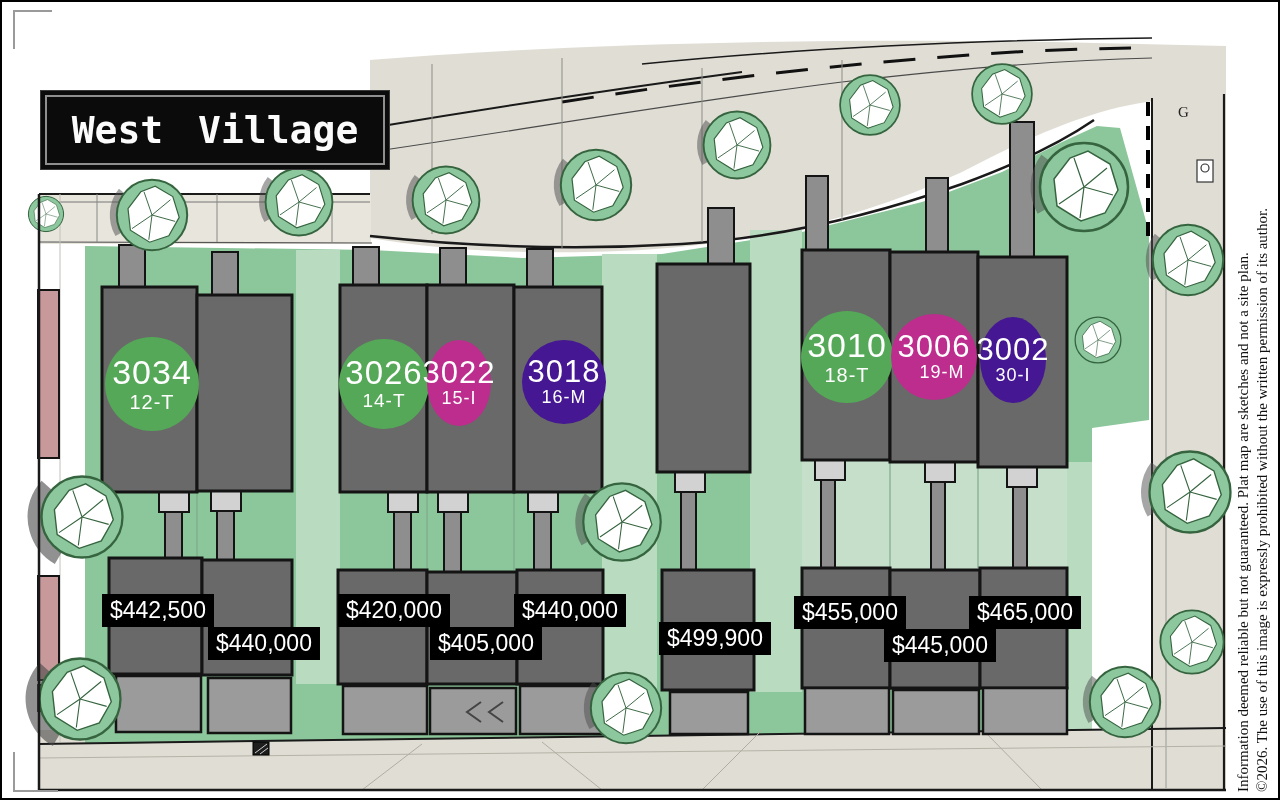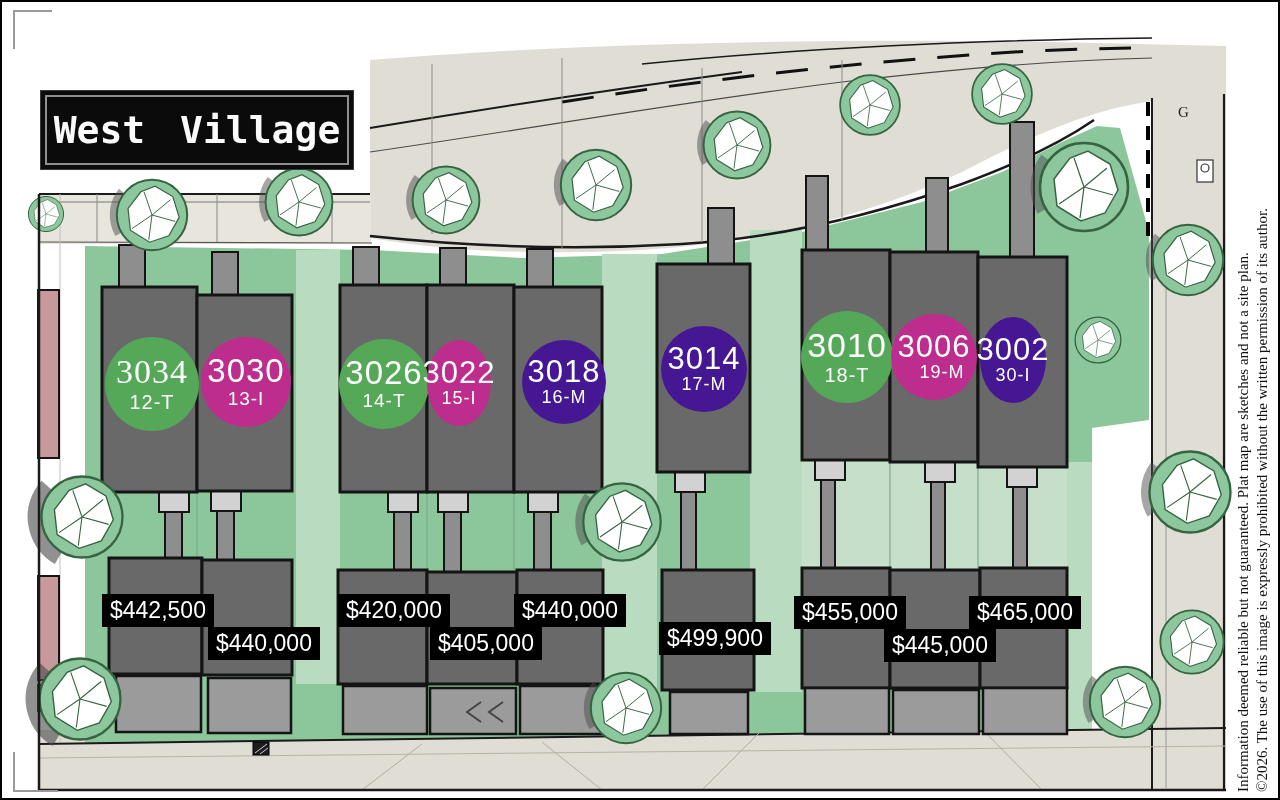--- a/index.html
+++ b/index.html
@@ -1,21 +1,21 @@
 <!DOCTYPE html>
 <html><head>
 <meta charset="utf-8">
 <style>
   html,body{margin:0;padding:0;background:#fff;}
   #frame{position:relative;width:1280px;height:800px;background:#fff;overflow:hidden;
          border:2px solid #000;box-sizing:border-box;font-family:"Liberation Sans",sans-serif;}
   #map-svg{position:absolute;left:0;top:0;}
   #overlay{position:absolute;left:0;top:0;width:100%;height:100%;pointer-events:none;}
 
-  .sign{position:absolute;left:38px;top:88px;width:314px;height:80px;background:#0b0b0b;
+  .sign{position:absolute;left:38px;top:88px;width:350px;height:80px;background:#0b0b0b;
         border:1px solid #3a3a3a;box-sizing:border-box;}
   .sign-inner{position:absolute;inset:4px;border:2px solid #8f8f8f;display:flex;
         align-items:center;justify-content:center;}
   .sign-title{color:#fbfbfb;font-family:"DejaVu Sans Mono",monospace;font-weight:bold;
         font-size:38px;letter-spacing:0px;word-spacing:12px;white-space:nowrap;}
 
   .lot-circle{position:absolute;border-radius:50%;display:flex;flex-direction:column;
         align-items:center;justify-content:center;color:#fff;text-align:center;}
   .lot-address{line-height:1.02;letter-spacing:1px;}
   .lot-code{line-height:1.1;margin-top:1px;letter-spacing:1px;}
@@ -250,48 +250,40 @@
     </div>
 
     <div class="road-label">G</div>
 
     <div class="disclaimer">
       <div>Information deemed reliable but not guaranteed. Plat map are sketches and not a site plan.</div>
       <div>©2026. The use of this image is expressly prohibited without the written permission of its author.</div>
     </div>
 
   <div class="lot-circle" style="left: 103px; top: 335px; width: 94px; height: 94px; background: rgb(84, 168, 87);">
-        <div class="lot-address" style="font-size: 34px; font-family: Liberation Serif, serif;">3034</div>
+        <div class="lot-address" style="font-size: 34px;">3034</div>
         <div class="lot-code" style="font-size: 20px;">12-T</div>
       </div>
       <div class="price-tag" style="left: 100px; top: 592px;">$442,500</div>
-      <div class="lot-circle" style="left: 199px; top: 335px; width: 90px; height: 90px; background: rgb(189, 45, 141);">
-        <div class="lot-address" style="font-size: 33px;">3030</div>
-        <div class="lot-code" style="font-size: 19px;">13-I</div>
-      </div>
       <div class="price-tag" style="left: 206px; top: 625px;">$440,000</div>
       <div class="lot-circle" style="left: 337px; top: 337px; width: 90px; height: 90px; background: rgb(84, 168, 87);">
         <div class="lot-address" style="font-size: 33px;">3026</div>
         <div class="lot-code" style="font-size: 19px;">14-T</div>
       </div>
       <div class="price-tag" style="left: 336px; top: 592px;">$420,000</div>
       <div class="lot-circle" style="left: 425px; top: 338px; width: 64px; height: 86px; background: rgb(189, 45, 141);">
         <div class="lot-address" style="font-size: 31px;">3022</div>
         <div class="lot-code" style="font-size: 18px;">15-I</div>
       </div>
       <div class="price-tag" style="left: 428px; top: 625px;">$405,000</div>
       <div class="lot-circle" style="left: 520px; top: 338px; width: 84px; height: 84px; background: rgb(69, 23, 146);">
         <div class="lot-address" style="font-size: 31px;">3018</div>
         <div class="lot-code" style="font-size: 18px;">16-M</div>
       </div>
       <div class="price-tag" style="left: 512px; top: 592px;">$440,000</div>
-      <div class="lot-circle" style="left: 659px; top: 324px; width: 86px; height: 86px; background: rgb(69, 23, 146);">
-        <div class="lot-address" style="font-size: 31px;">3014</div>
-        <div class="lot-code" style="font-size: 18px;">17-M</div>
-      </div>
       <div class="price-tag" style="left: 657px; top: 620px;">$499,900</div>
       <div class="lot-circle" style="left: 799px; top: 309px; width: 92px; height: 92px; background: rgb(84, 168, 87);">
         <div class="lot-address" style="font-size: 34px;">3010</div>
         <div class="lot-code" style="font-size: 20px;">18-T</div>
       </div>
       <div class="price-tag" style="left: 792px; top: 594px;">$455,000</div>
       <div class="lot-circle" style="left: 889px; top: 312px; width: 86px; height: 86px; background: rgb(189, 45, 141);">
         <div class="lot-address" style="font-size: 31px;">3006</div>
         <div class="lot-code" style="font-size: 18px; margin-left: 16px;">19-M</div>
       </div>

